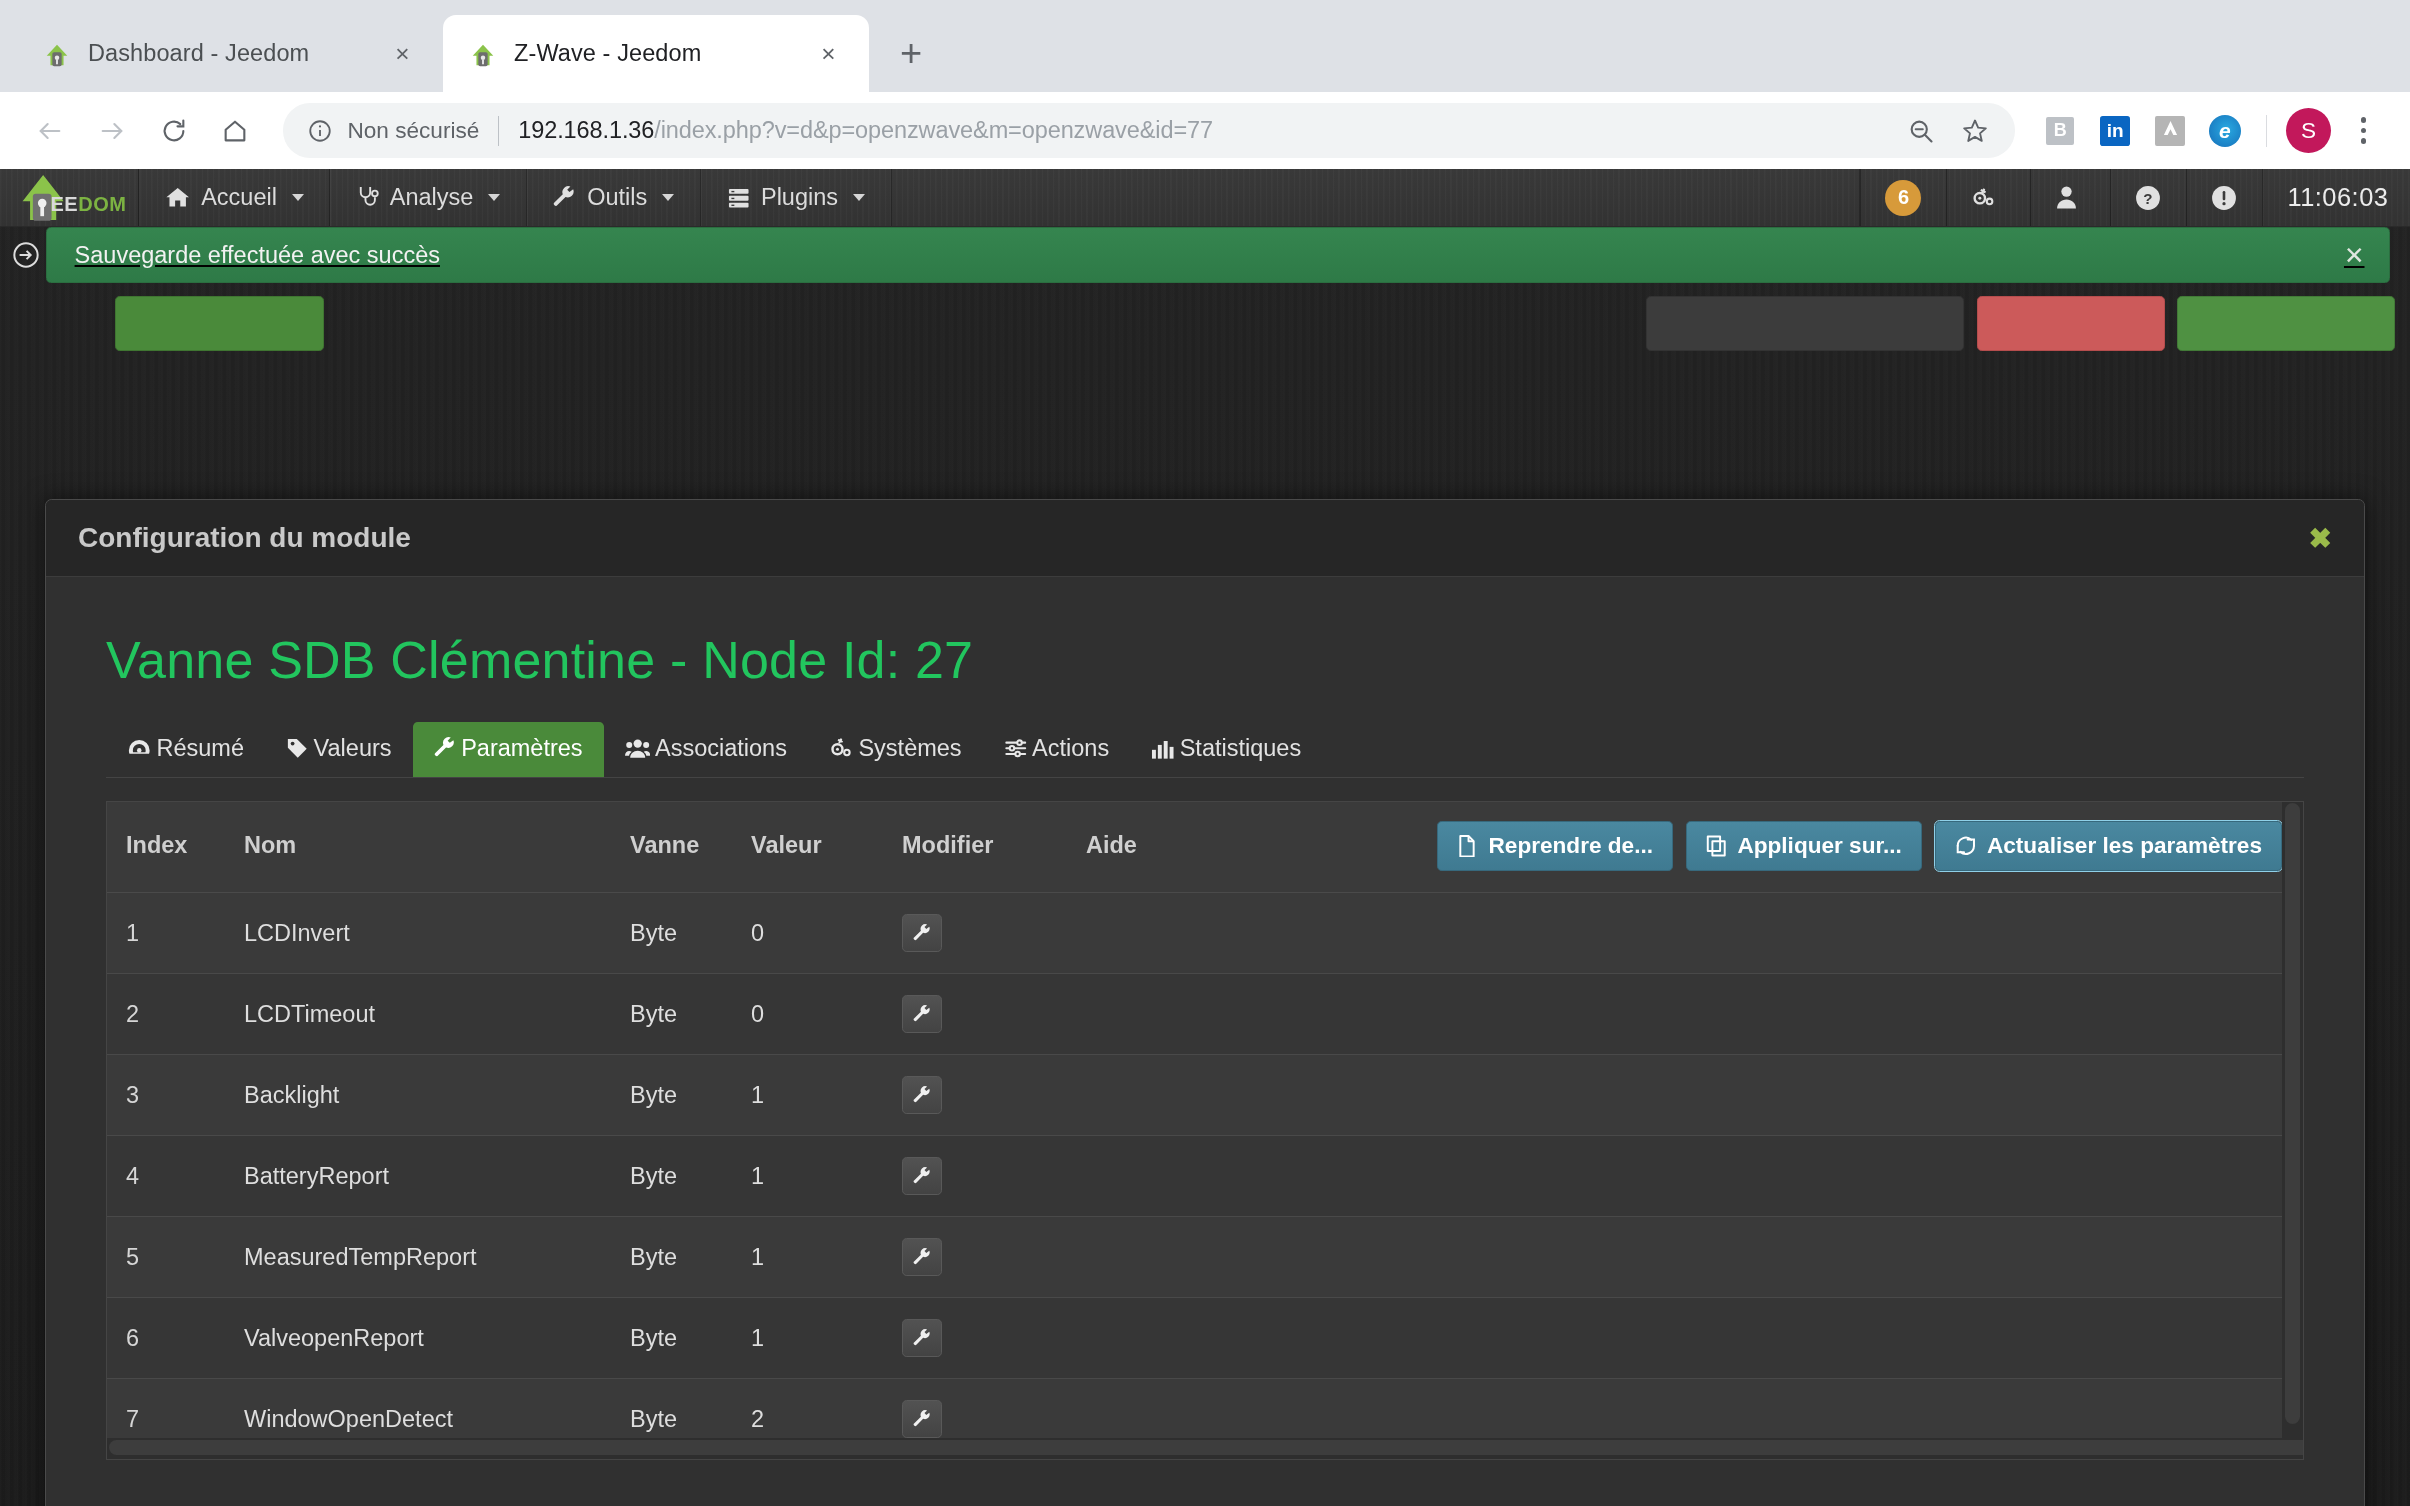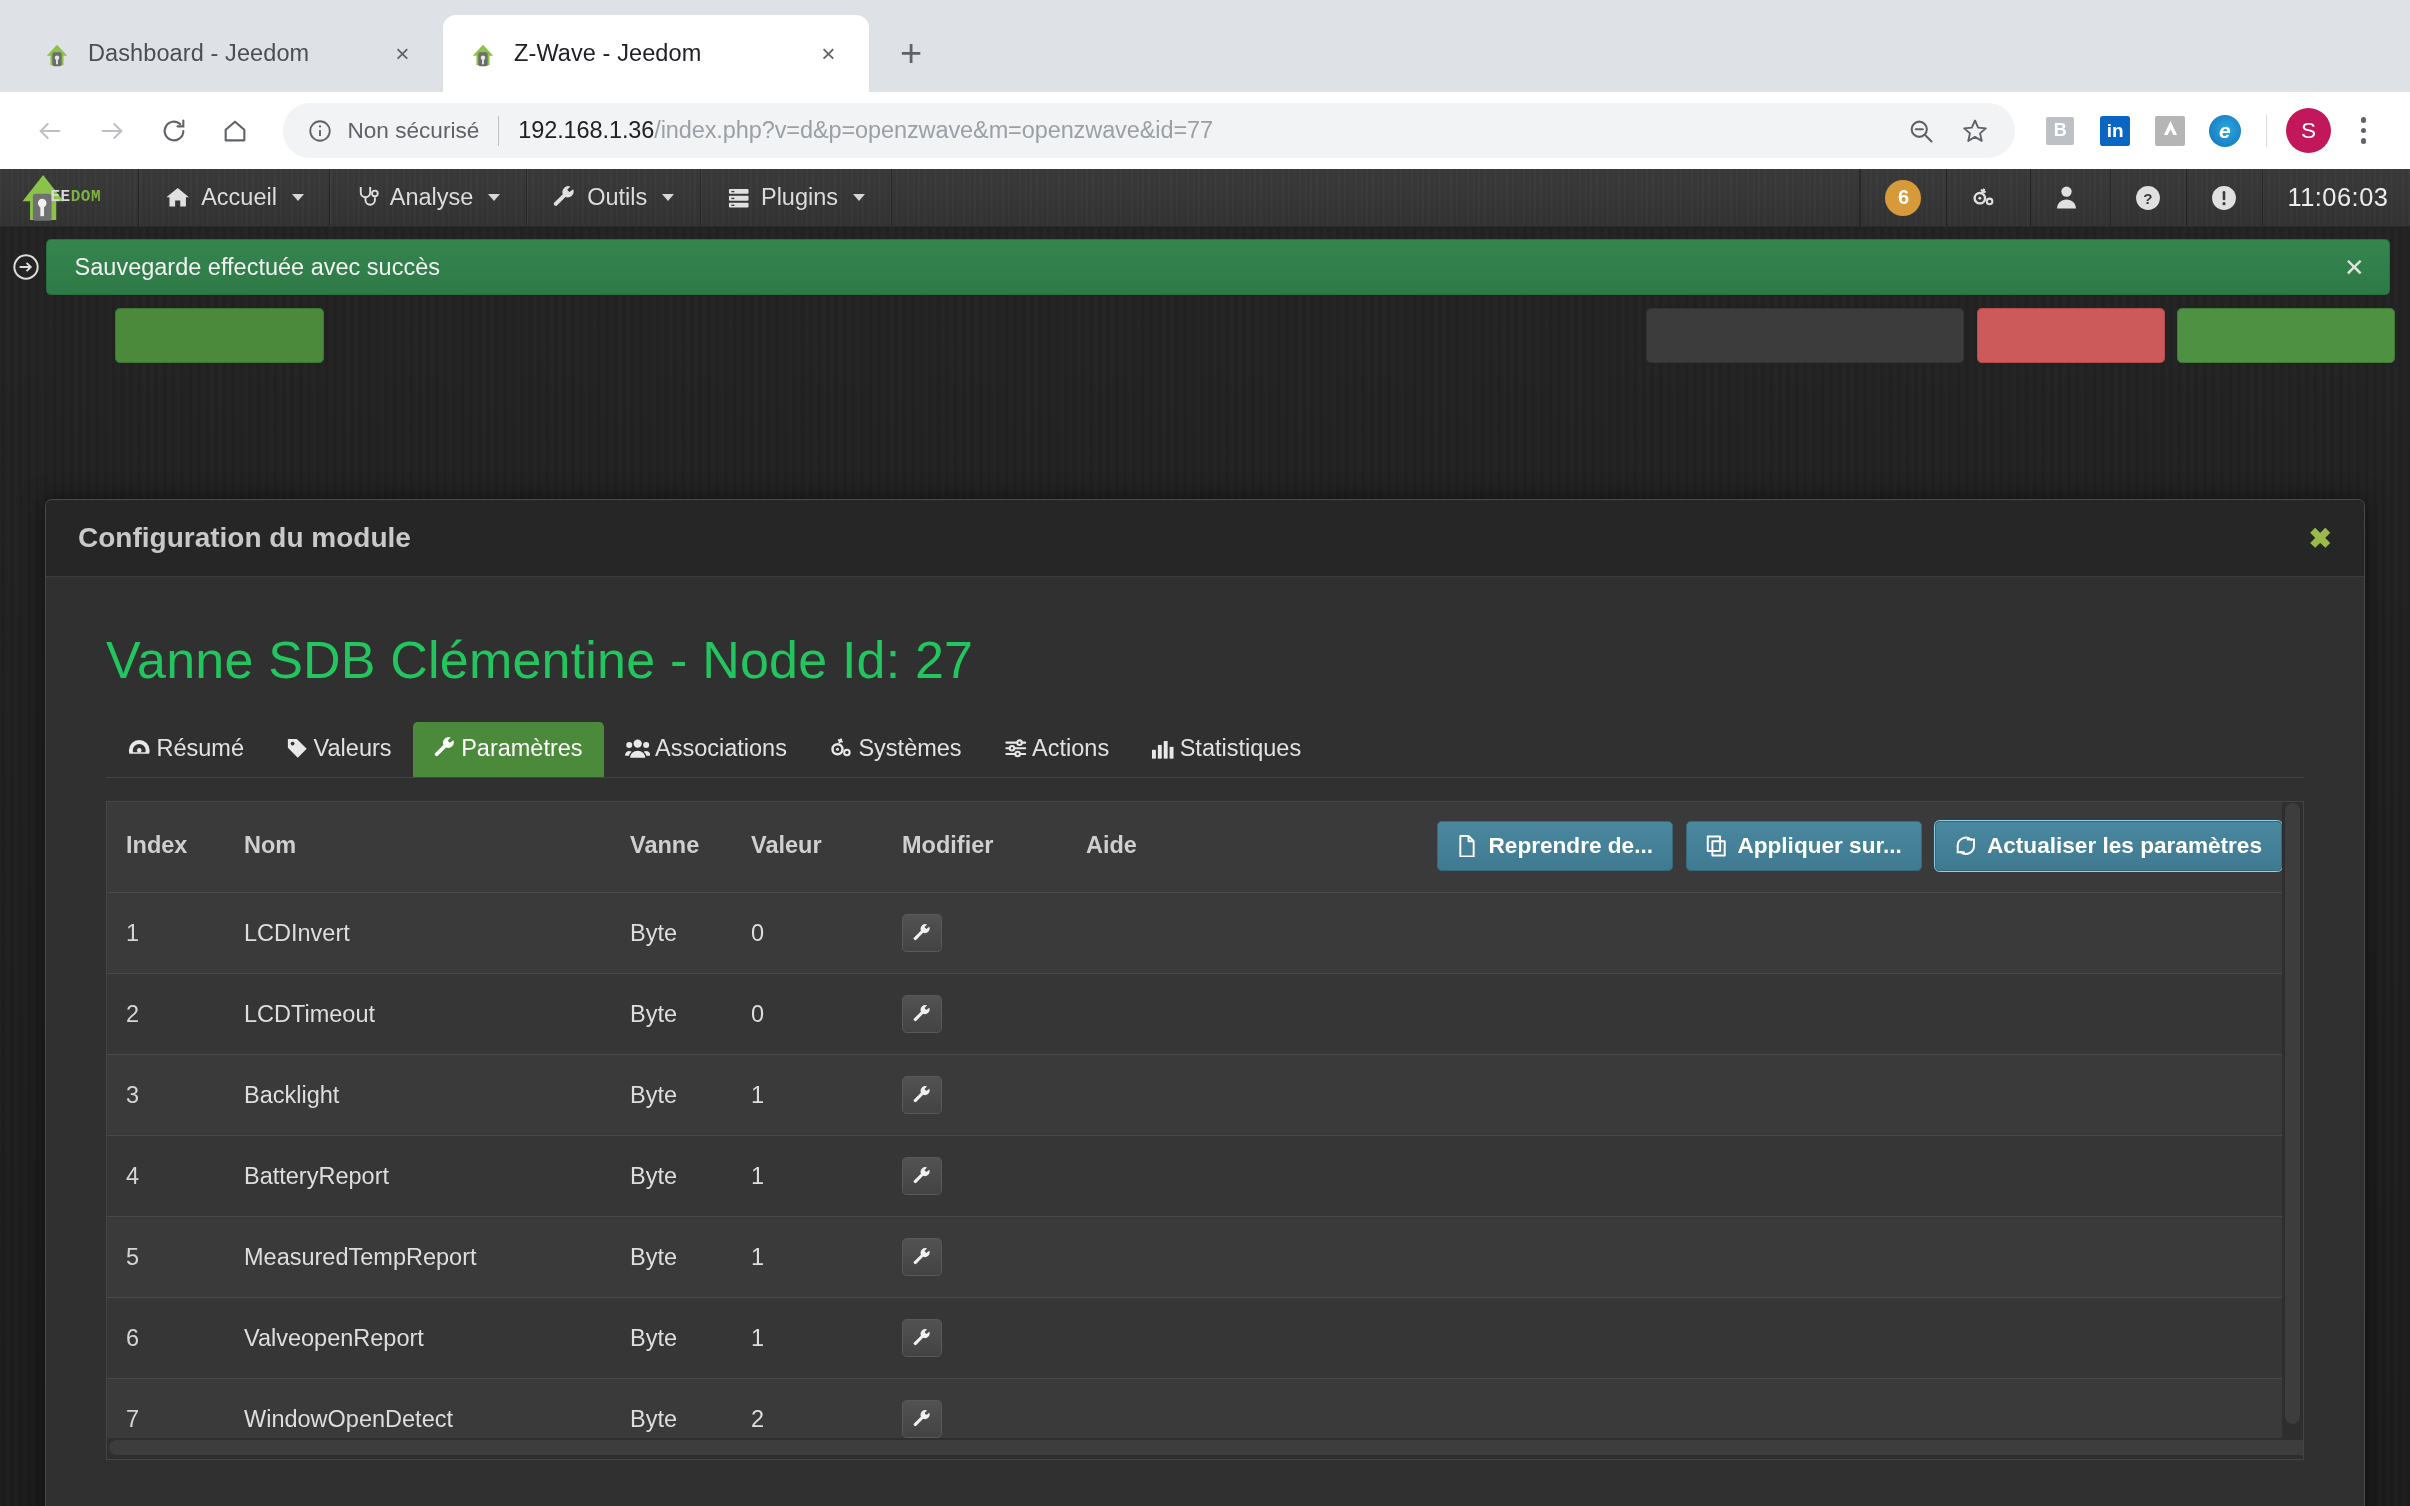--- a/index.html
+++ b/index.html
@@ -190,22 +190,22 @@
     border-bottom: 0.9px solid #2a2a2a;
   }
   .brand {
     width: 139px;
     display: flex; align-items: center; justify-content: center;
     border-right: 0.9px solid rgba(0,0,0,.35);
     position: relative;
   }
   .brand-logo { position: relative; width: 105px; height: 53px; }
   .brand-word {
-    position: absolute; left: 34px; bottom: 18px;
-    font-size: 16px; font-weight: bold; letter-spacing: 0.5px; font-family: Liberation Mono, monospace;
+    position: absolute; left: 34px; bottom: 8px;
+    font-size: 20px; font-weight: bold; letter-spacing: 0.5px;
   }
   .brand-word .ee { color: #d9d9d9; }
   .brand-word .dom { color: #7cb342; }
   .nav-item {
     display: flex; align-items: center; gap: 10.4px;
     padding: 0 25.4px;
     color: #dcdcdc;
     font-size: 23.5px;
     border-right: 0.9px solid rgba(0,0,0,.3);
     border-left: 0.9px solid rgba(255,255,255,.03);
@@ -232,21 +232,22 @@
     display: flex; align-items: center; justify-content: center;
     font-size: 20px; font-weight: bold;
   }
   .clock { font-size: 25.4px; color: #ececec; letter-spacing: 0.5px; padding: 0 22.6px 0 24.5px; }
 
   
   .alert-row {
     position: relative;
     display: flex; align-items: center;
     padding-left: 5.6px;
-    margin-top: 12px;
+    margin-top: 0;
+    text-decoration: underline;
   }
   .alert-toggle {
     width: 40px; flex: 0 0 40px;
     display: flex; align-items: center; justify-content: center;
     color: #ddd;
   }
   .alert {
     flex: 1 1 auto;
     height: 56px;
     margin-right: 21px;

